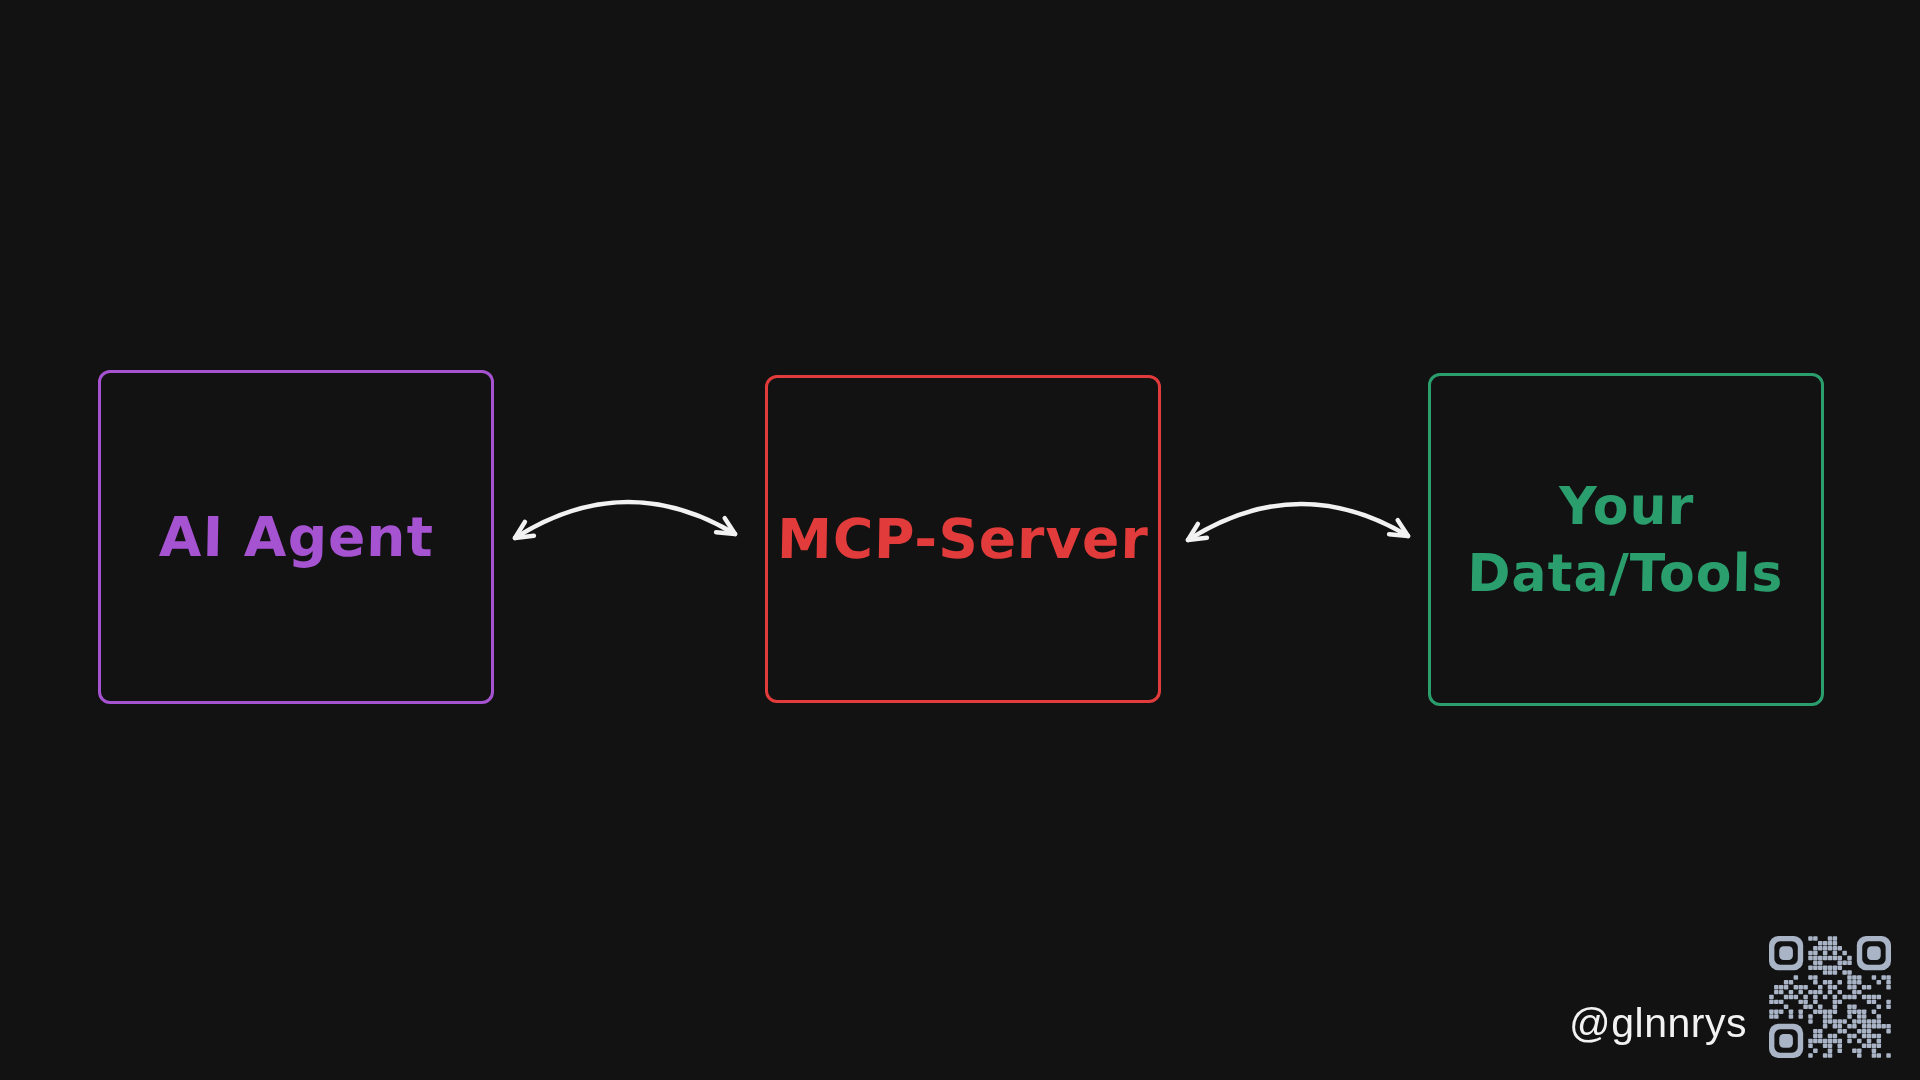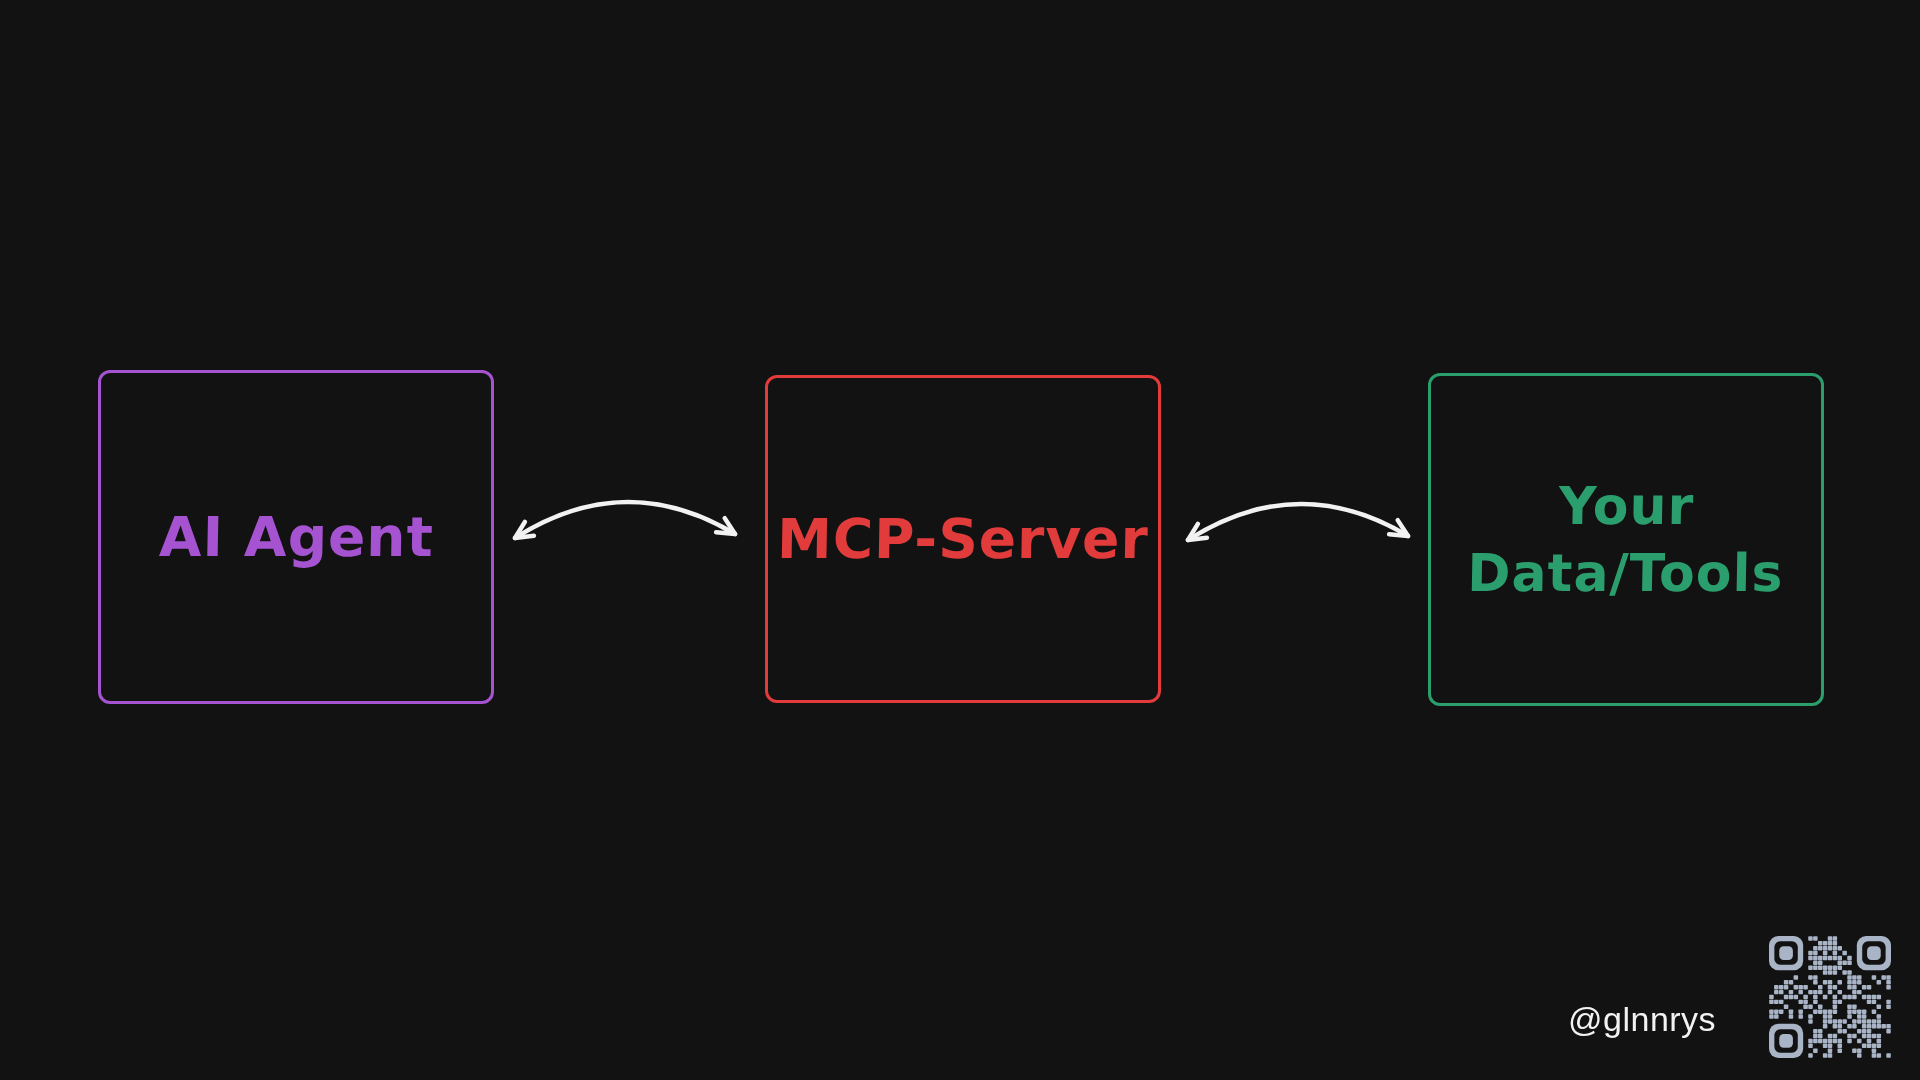--- a/index.html
+++ b/index.html
@@ -45,23 +45,23 @@
   #arrow-left  { left: 505px;  top: 490px; }
   #arrow-right { left: 1178px; top: 492px; }
   .arrow svg { display: block; width: 100%; height: 100%; overflow: visible; }
 
   .handle-text {
     position: absolute;
     left: 1568px; top: 1000px;
     width: 180px;
     font-family: "Liberation Sans", sans-serif;
     font-weight: 400;
-    font-size: 34px;
+    font-size: 41px;
     letter-spacing: 0.5px;
-    text-align: left;
+    text-align: center;
   }
   .qr-wrap {
     position: absolute;
     left: 1769px; top: 936px;
     width: 122px; height: 122px;
   }
   .qr-wrap svg { display: block; width: 100%; height: 100%; }
 </style>
 </head>
 <body>

